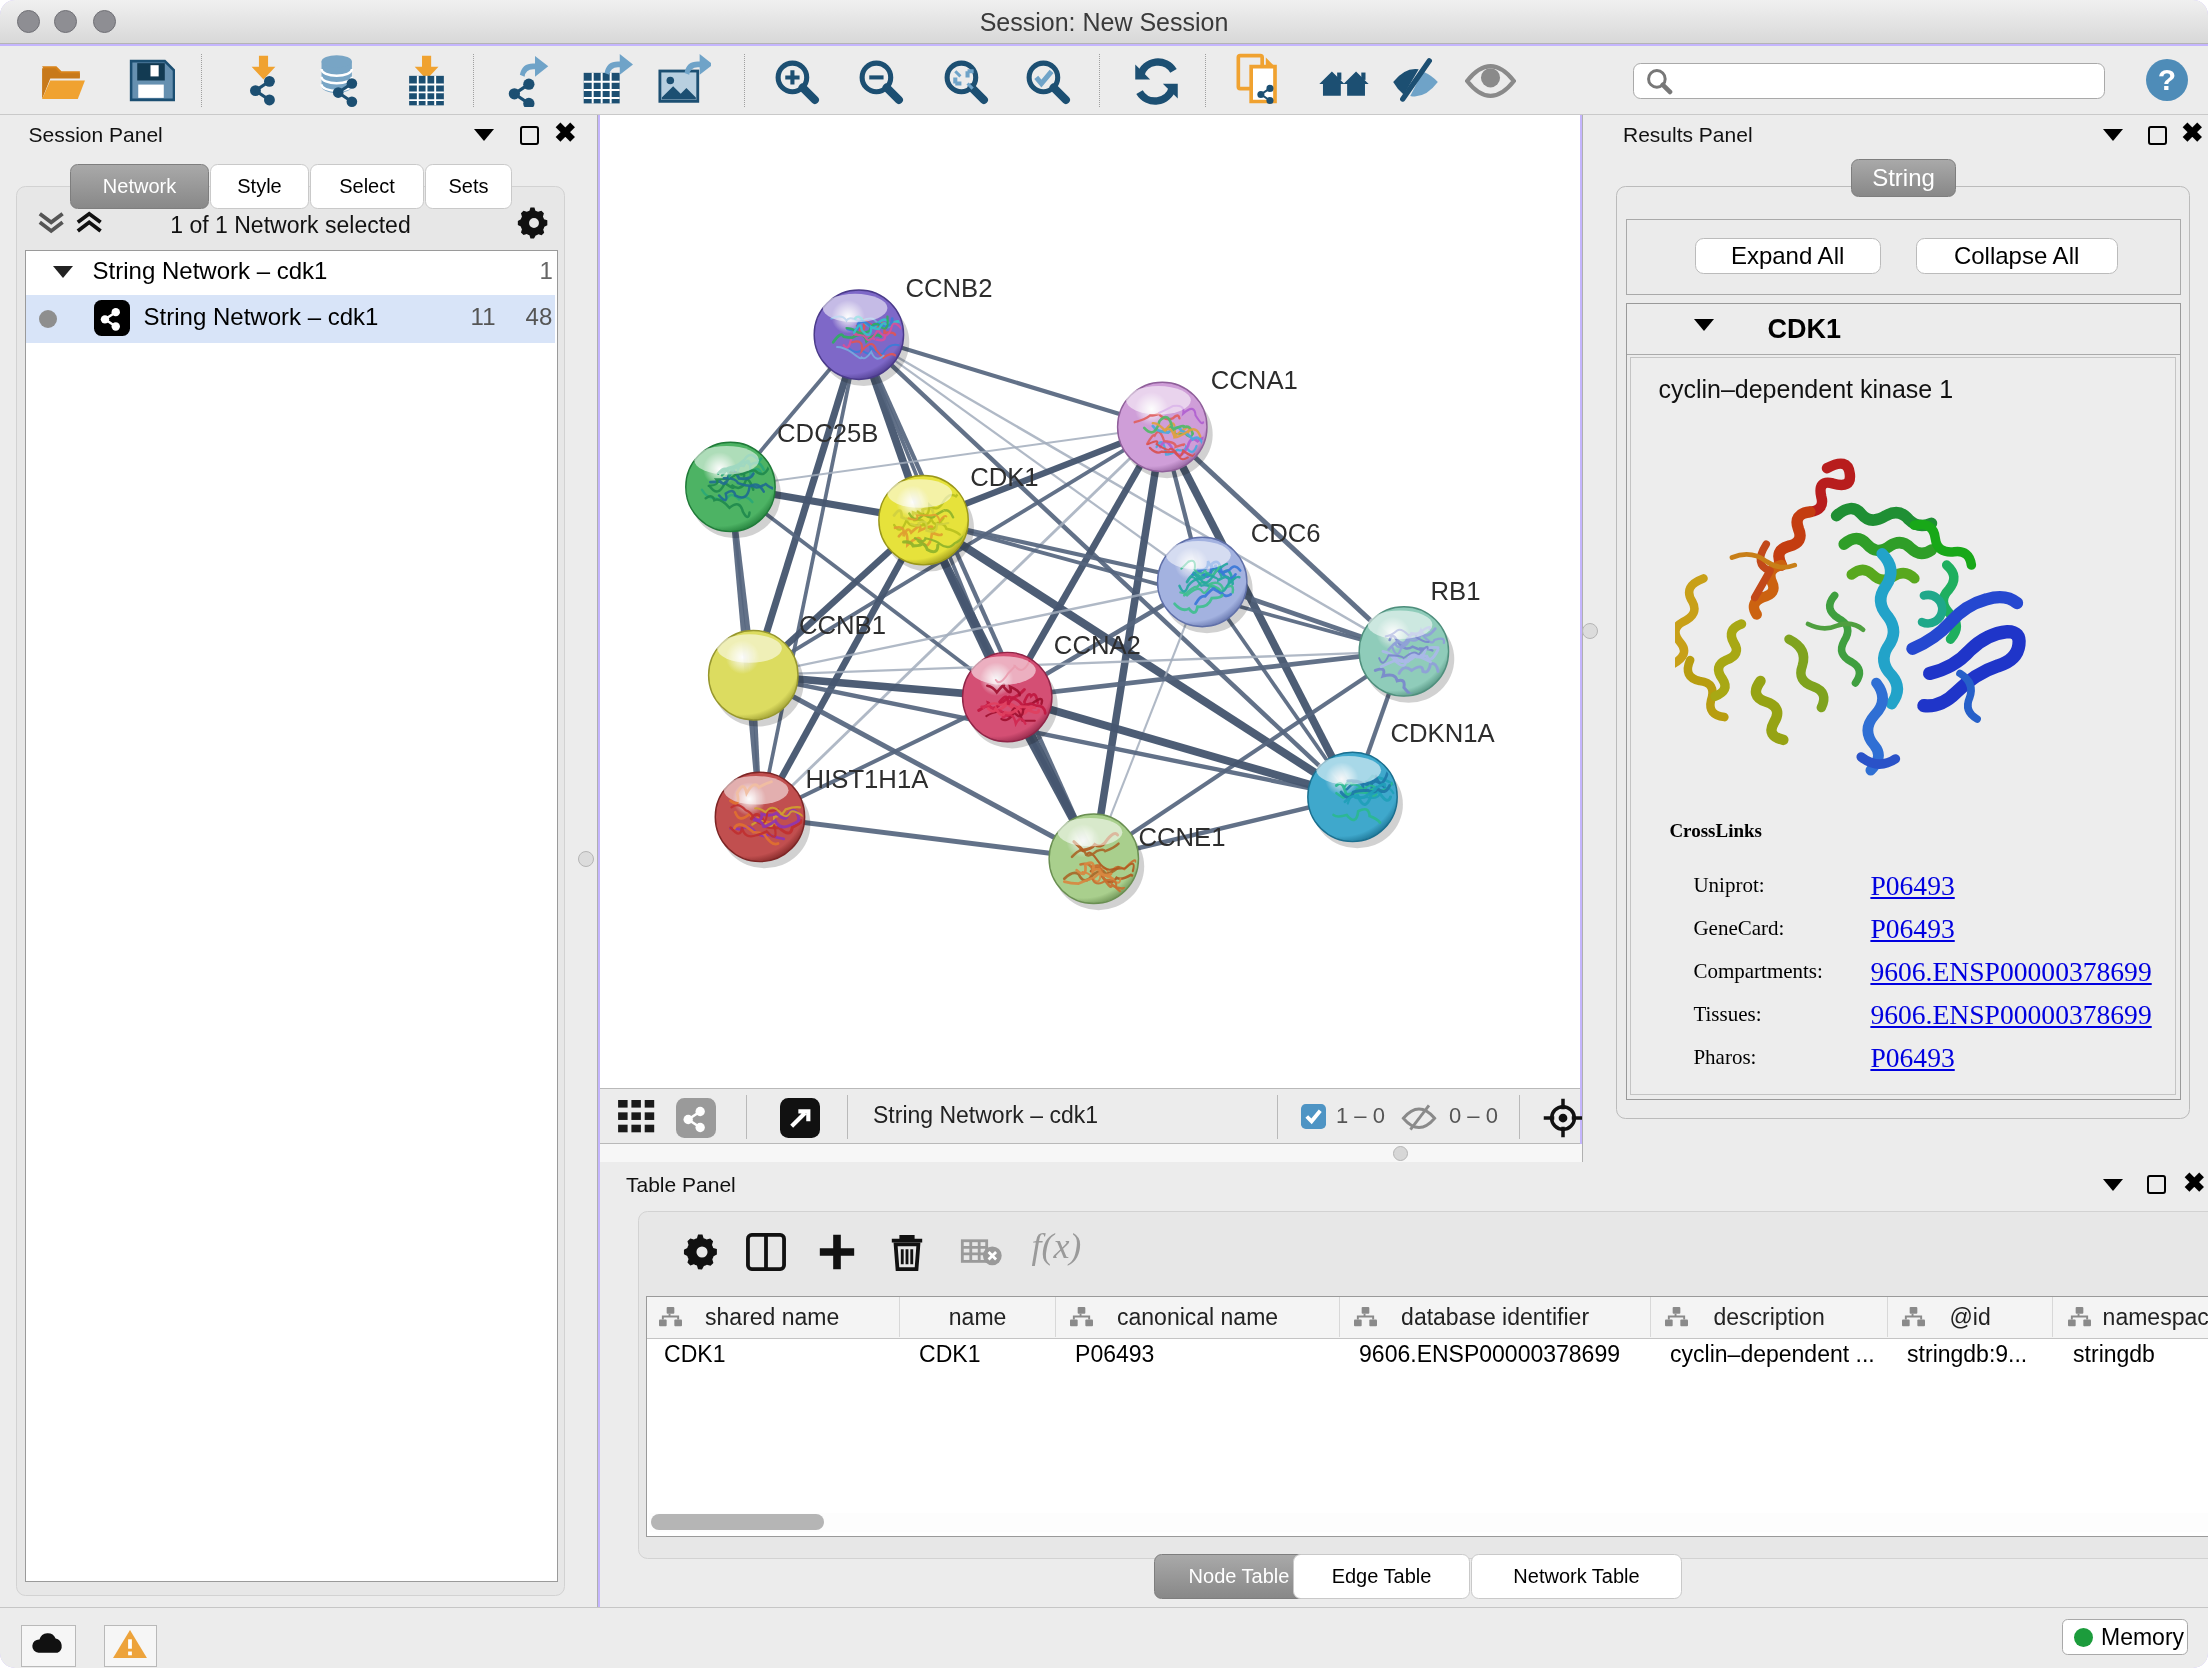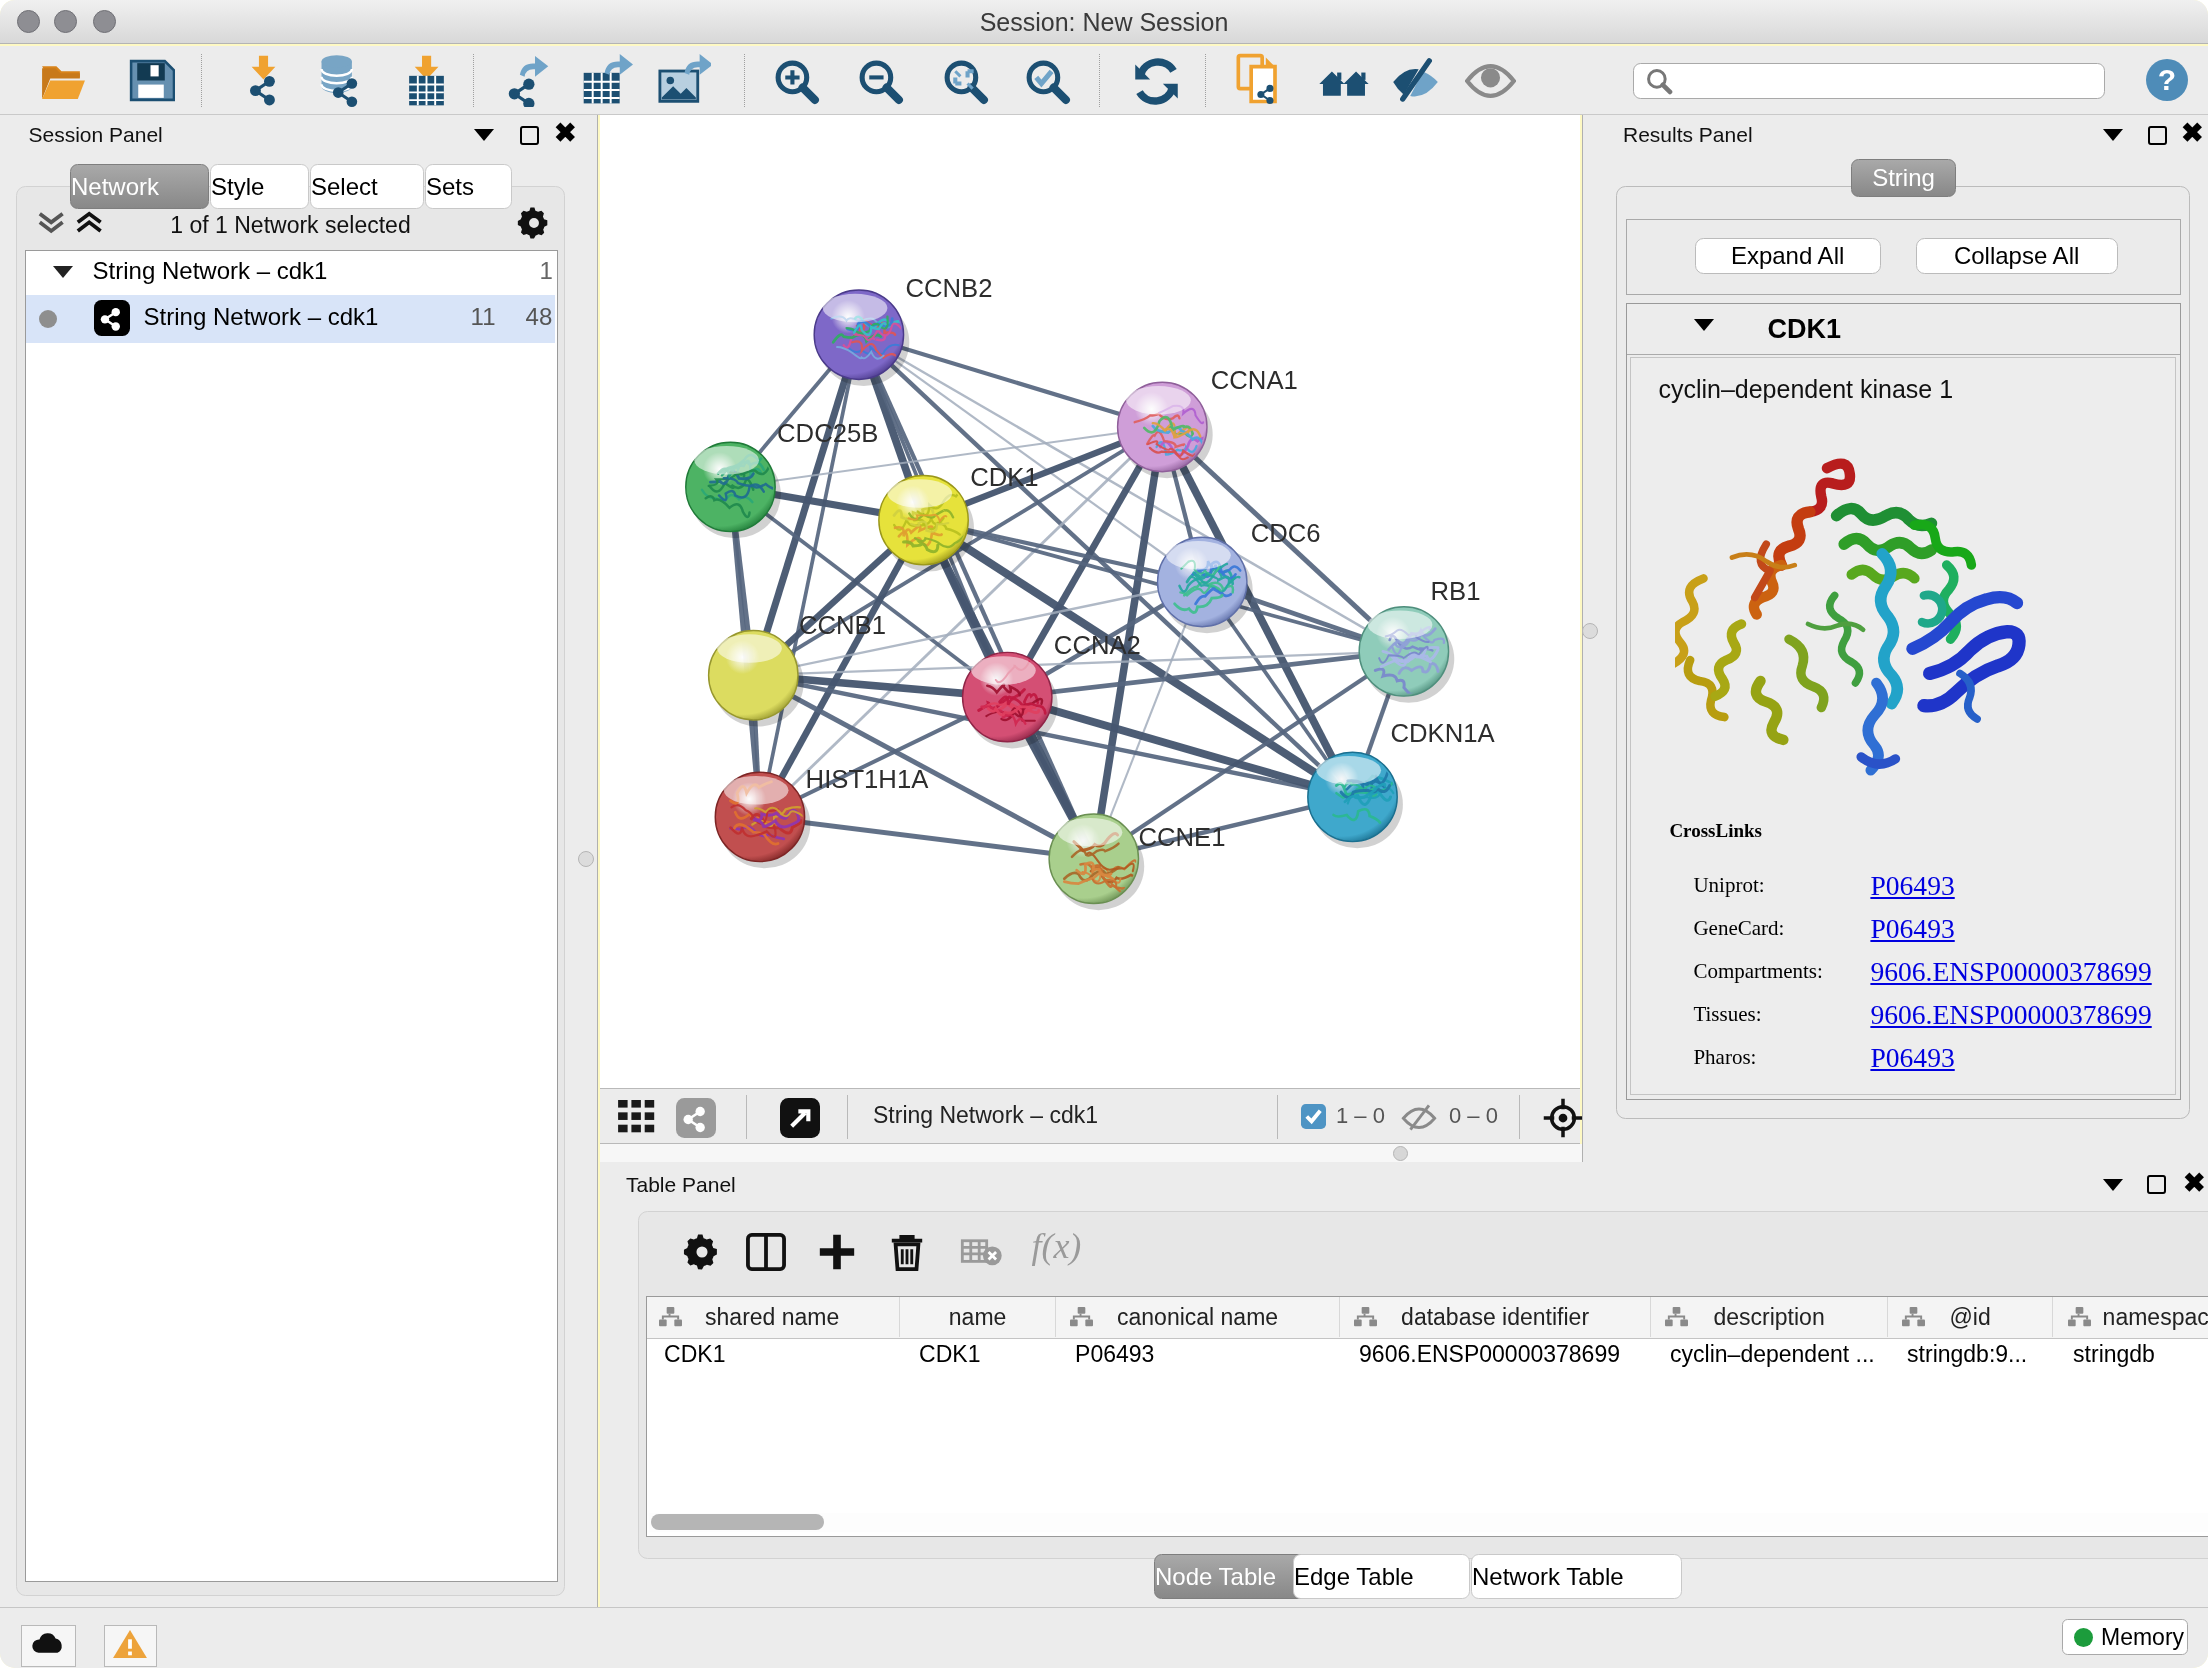--- a/index.html
+++ b/index.html
@@ -1,35 +1,35 @@
 <!DOCTYPE html>
 <html style="font-size:15px"><head><meta charset="utf-8"><style>
 * { margin:0; padding:0; box-sizing:border-box; }
 html,body { width:2208px; height:1668px; background:#fff; font-family:"Liberation Sans",sans-serif; }
-#win { position:relative; width:2208px; height:1668px; background:#fef9c3; border-radius:15px; overflow:hidden; }
+#win { position:relative; width:2208px; height:1668px; background:#c4b5fd; border-radius:15px; overflow:hidden; }
 .abs { position:absolute; }
 #titlebar { position:absolute; left:0; top:0; width:100%; height:44px;
   background:linear-gradient(#f0f0f0,#d8d8d8); border-bottom:1.9px solid #b4b4b4; }
 .tl { position:absolute; top:9.5px; width:23px; height:23px; border-radius:50%;
   background:#8e8e93; border:1px solid #707076; }
 #title { position:absolute; top:7.6px; width:100%; text-align:center; font-size:25px; color:#3a3a3a; }
 #toolbar { position:absolute; left:0; top:46px; width:100%; height:69px; background:#ececec;
   border-bottom:1.9px solid #c9c9c9; }
 .tsep { position:absolute; top:7.6px; height:53px; width:0;
   border-left:1.9px dotted #9f9f9f; }
 .searchbox { position:absolute; left:1633px; top:17px; width:472px; height:36px; background:#fff;
   border:1.9px solid #a9a9a9; border-radius:7.6px; }
 .helpbtn { position:absolute; left:2146px; top:13.3px; width:42px; height:42px; border-radius:50%;
   background:#4e8cb8; color:#fff; font-size:30px; font-weight:bold; text-align:center; line-height:42px; }
 .ptitle { font-size:21px; color:#111; }
 .tri { display:inline-block; width:0; height:0; border-left:10.5px solid transparent; border-right:10.5px solid transparent; border-top:12.4px solid #000; }
 .sq { display:inline-block; width:19px; height:19px; border:2.9px solid #000; border-radius:2.9px; }
 .panel-tabs { position:absolute; left:0; top:0; width:100%; z-index:5; }
 .panel-tabs .tab { position:absolute; height:45px; background:#fff; border:1px solid #c9c9c9; border-radius:7.6px;
-  font-size:24px; color:#000; text-align:left; line-height:43px; }
+  font-size:20px; color:#000; text-align:center; line-height:43px; }
 .panel-tabs .sel { background:linear-gradient(#a9a9a9,#888); color:#fff; border-color:#7e7e7e; }
 #leftpanel { position:absolute; left:0; top:115px; width:598px; height:1492px; background:#ececec; border-right:1.9px solid #b0b0b0; }
 #lp-inner { position:absolute; left:16px; top:71px; width:549px; height:1410px; background:#e7e7e7;
   border:1px solid #d2d2d2; border-radius:9.5px; }
 #lp-list { position:absolute; left:7.6px; top:63px; width:533px; height:1332px; background:#fff; border:1.9px solid #9a9a9a; }
 #canvas { position:absolute; left:600px; top:115px; width:980px; height:973px; background:#fff; }
 #cbar { position:absolute; left:600px; top:1088px; width:980px; height:56px; background:#ececec;
   border-top:1.9px solid #b9b9b9; border-bottom:1.9px solid #b9b9b9; }
 #divstrip { position:absolute; left:600px; top:1144px; width:1608px; height:18px; background:#f7f7f7; }
 #results { position:absolute; left:1582px; top:115px; width:627px; height:1047px; background:#ececec; border-left:1.9px solid #b0b0b0; }

